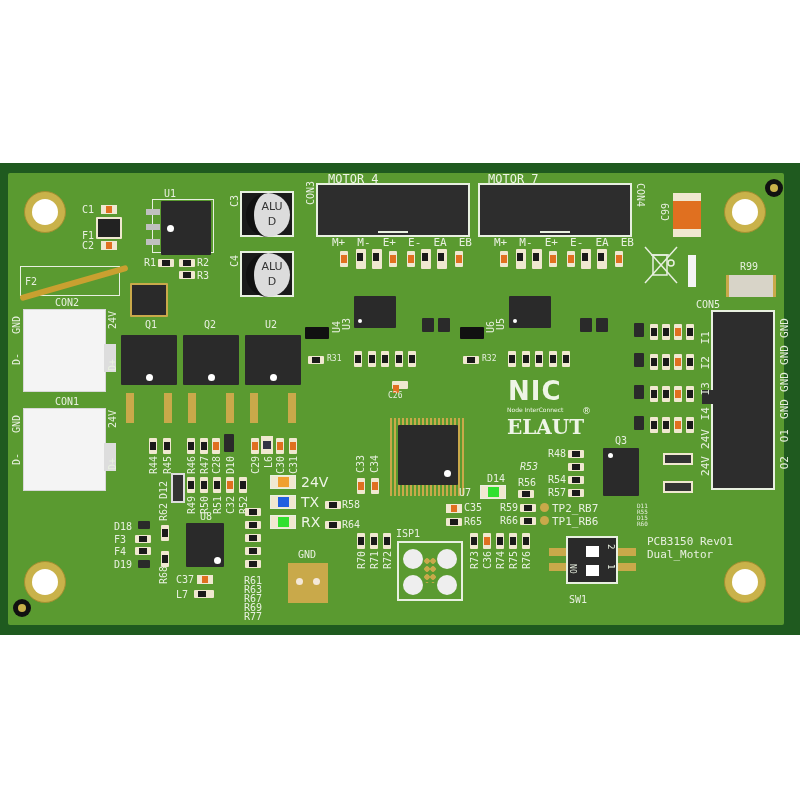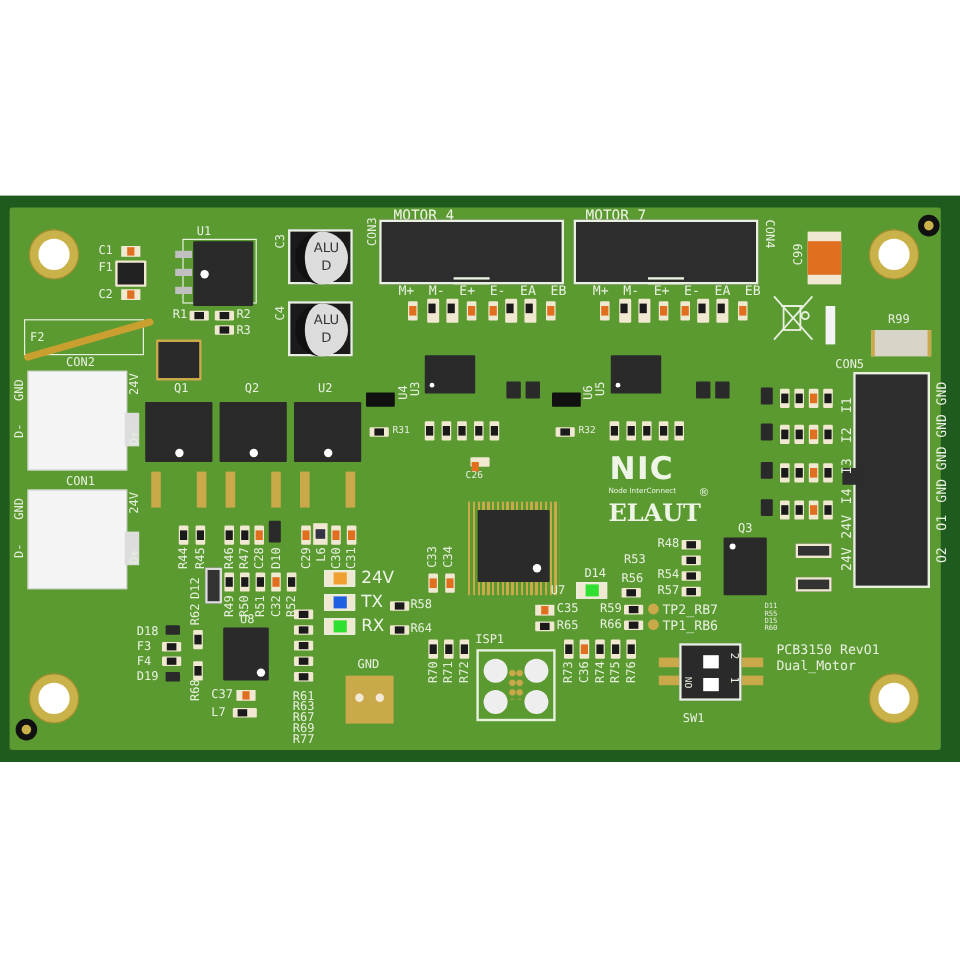--- a/index.html
+++ b/index.html
@@ -43,21 +43,21 @@
   <div class="hole" style="left:724px; top:28px;"></div>
   <div class="hole" style="left:24px; top:398px;"></div>
   <div class="hole" style="left:724px; top:398px;"></div>
   <div class="fid" style="left:765px; top:16px;"></div>
   <div class="fid" style="left:13px; top:436px;"></div>
 
   <span class="silk" style="left:82px; top:42px;">C1</span>
   <div class="capH abs" style="left:101px; top:42px; width:16px; height:9px; background:#f0e8d0;">
       <div style="position:absolute;left:5px;top:1px;width:6px;height:7px;background:#e07020;"></div>
     </div>
-  <span class="silk" style="left:82px; top:56px;">F1</span>
+  <span class="silk" style="left:82px; top:68px;">F1</span>
   <div class="ic" style="left:96px; top:54px; width:26px; height:22px; background:#222; border:2px solid #f0e8d0;"></div>
   <span class="silk" style="left:82px; top:78px;">C2</span>
   <div class="abs" style="left:101px; top:78px; width:16px; height:9px; background:#f0e8d0;">
       <div style="position:absolute;left:5px;top:1px;width:6px;height:7px;background:#e07020;"></div>
     </div>
 
   <span class="silk" style="left:164px; top:26px;">U1</span>
   <div class="abs" style="left:152px; top:36px; width:62px; height:54px; border:1px solid #e8f0e0;"></div>
   <div class="ic" style="left:161px; top:38px; width:50px; height:54px;">
       <div class="pin1" style="left:6px; top:24px;"></div>
@@ -342,21 +342,21 @@
   <div class="silk-b" style="left:507px; top:243px; font-size:6px; font-weight:normal;">Node InterConnect</div>
   <div class="silk-b" style="left:507px; top:252px; font-size:20px; font-family:'DejaVu Serif',serif;">ELAUT</div>
   <div class="silk-b" style="left:582px; top:243px; font-size:9px; font-weight:normal;">®</div>
 
   <span class="silk" style="left:615px; top:273px;">Q3</span>
   <div class="ic" style="left:603px; top:285px; width:36px; height:48px;">
       <div class="pin1" style="left:5px; top:5px; width:5px; height:5px;"></div>
     </div>
   <span class="silk" style="left:548px; top:286px;">R48</span>
   <div class="resh" style="left:568px; top:287px;"></div>
-  <span class="silk" style="left:520px; top:299px;">R53</span>
+  <span class="silk" style="left:520px; top:299px;font-style:italic;">R53</span>
   <div class="resh" style="left:568px; top:300px;"></div>
   <span class="silk" style="left:548px; top:312px;">R54</span>
   <div class="resh" style="left:568px; top:313px;"></div>
   <span class="silk" style="left:548px; top:325px;">R57</span>
   <div class="resh" style="left:568px; top:326px;"></div>
   <div class="abs" style="left:663px; top:290px; width:30px; height:12px; background:#333; border:2px solid #f0e8d0;"></div>
   <div class="abs" style="left:663px; top:318px; width:30px; height:12px; background:#333; border:2px solid #f0e8d0;"></div>
   <div class="abs" style="left:637px; top:340px; font-family:'DejaVu Sans Mono',monospace; font-size:6px; color:#e8f0e0; line-height:6px;">
     <div>D11</div>
       <div>R55</div>

